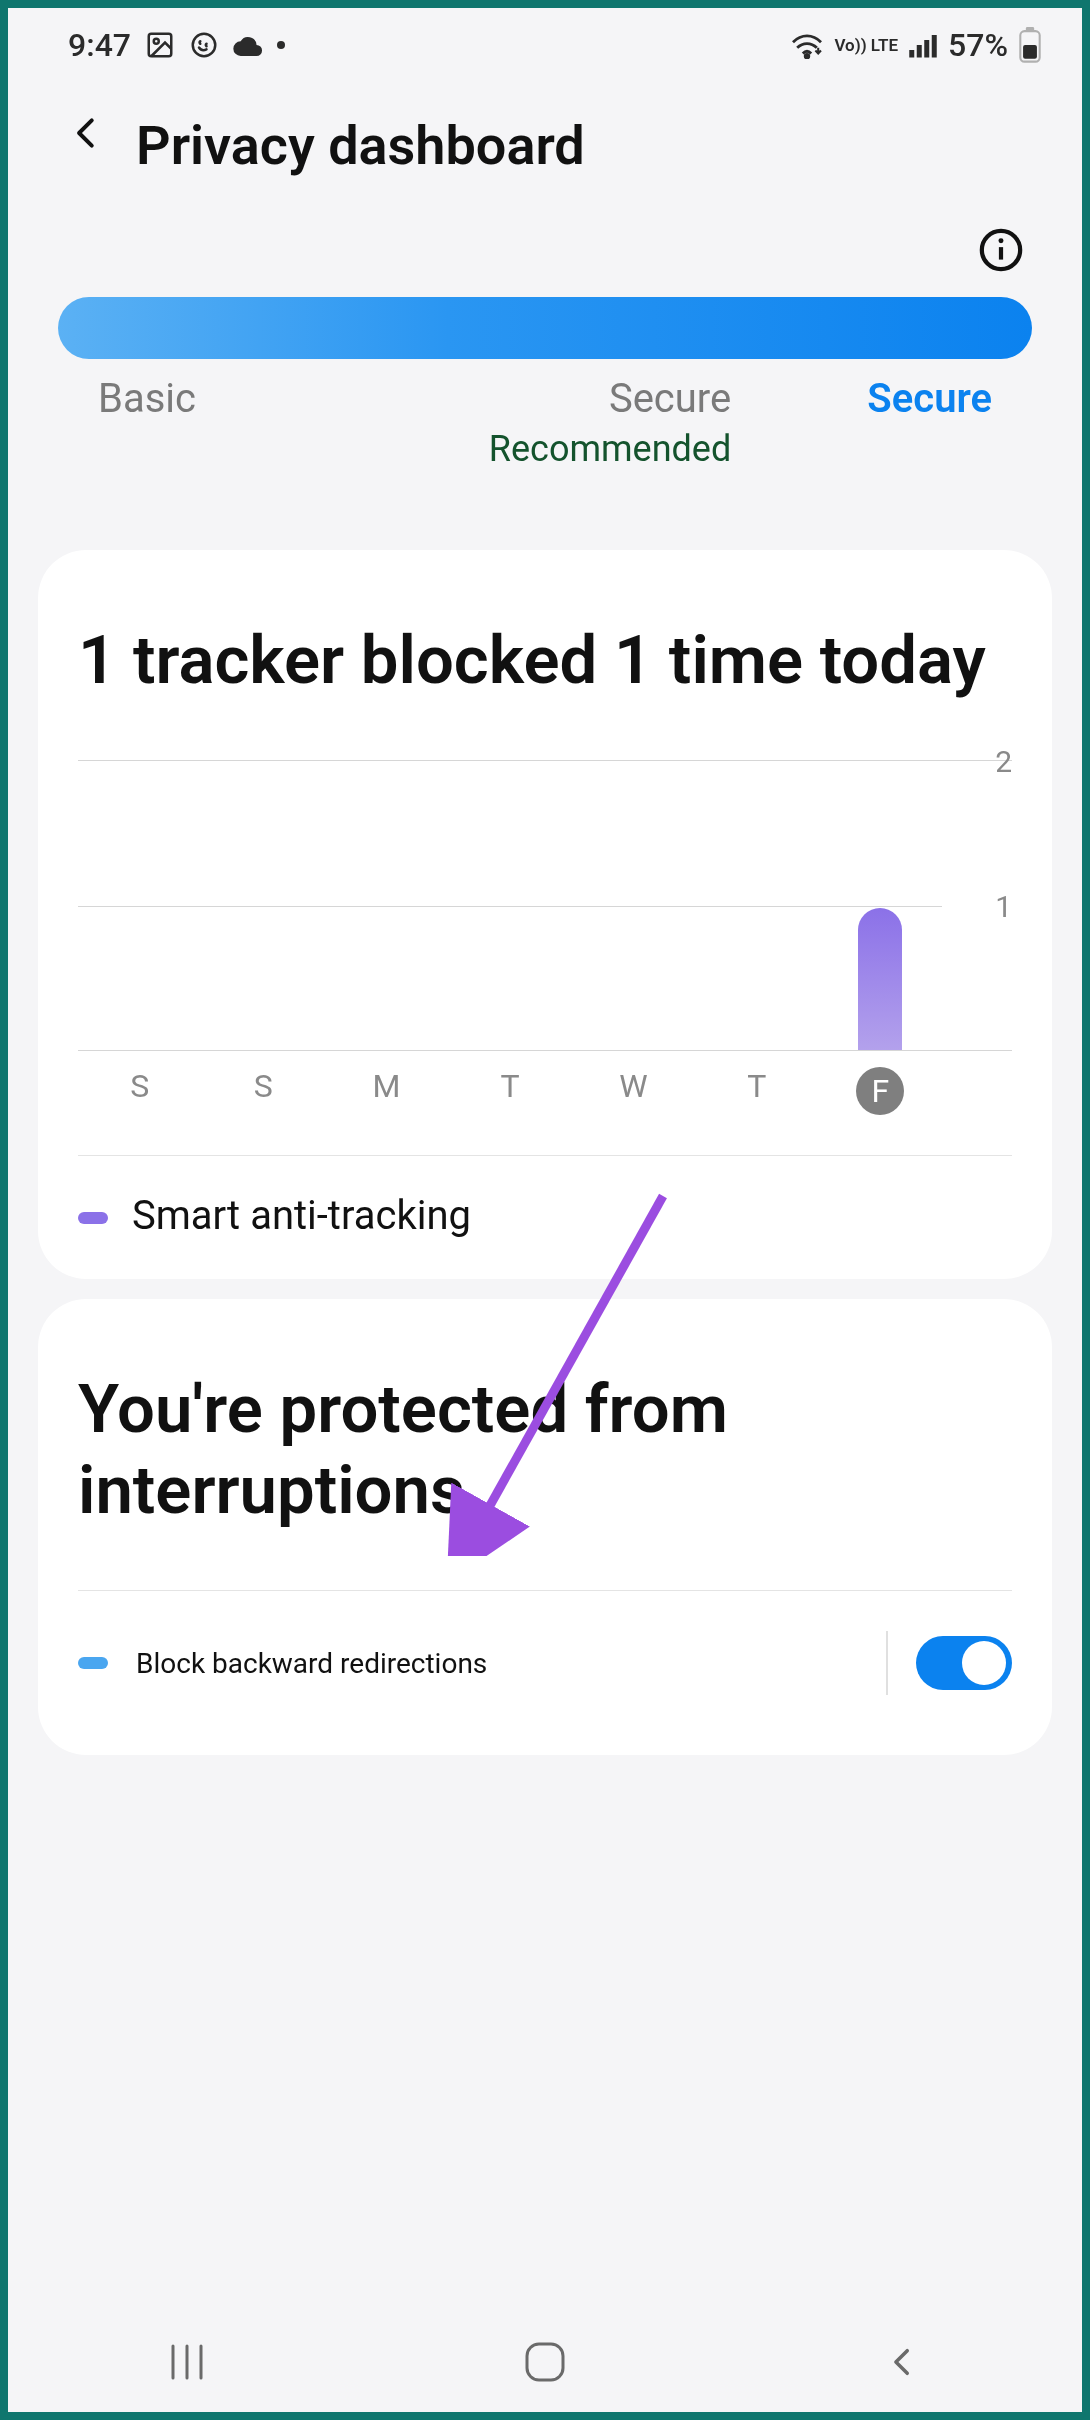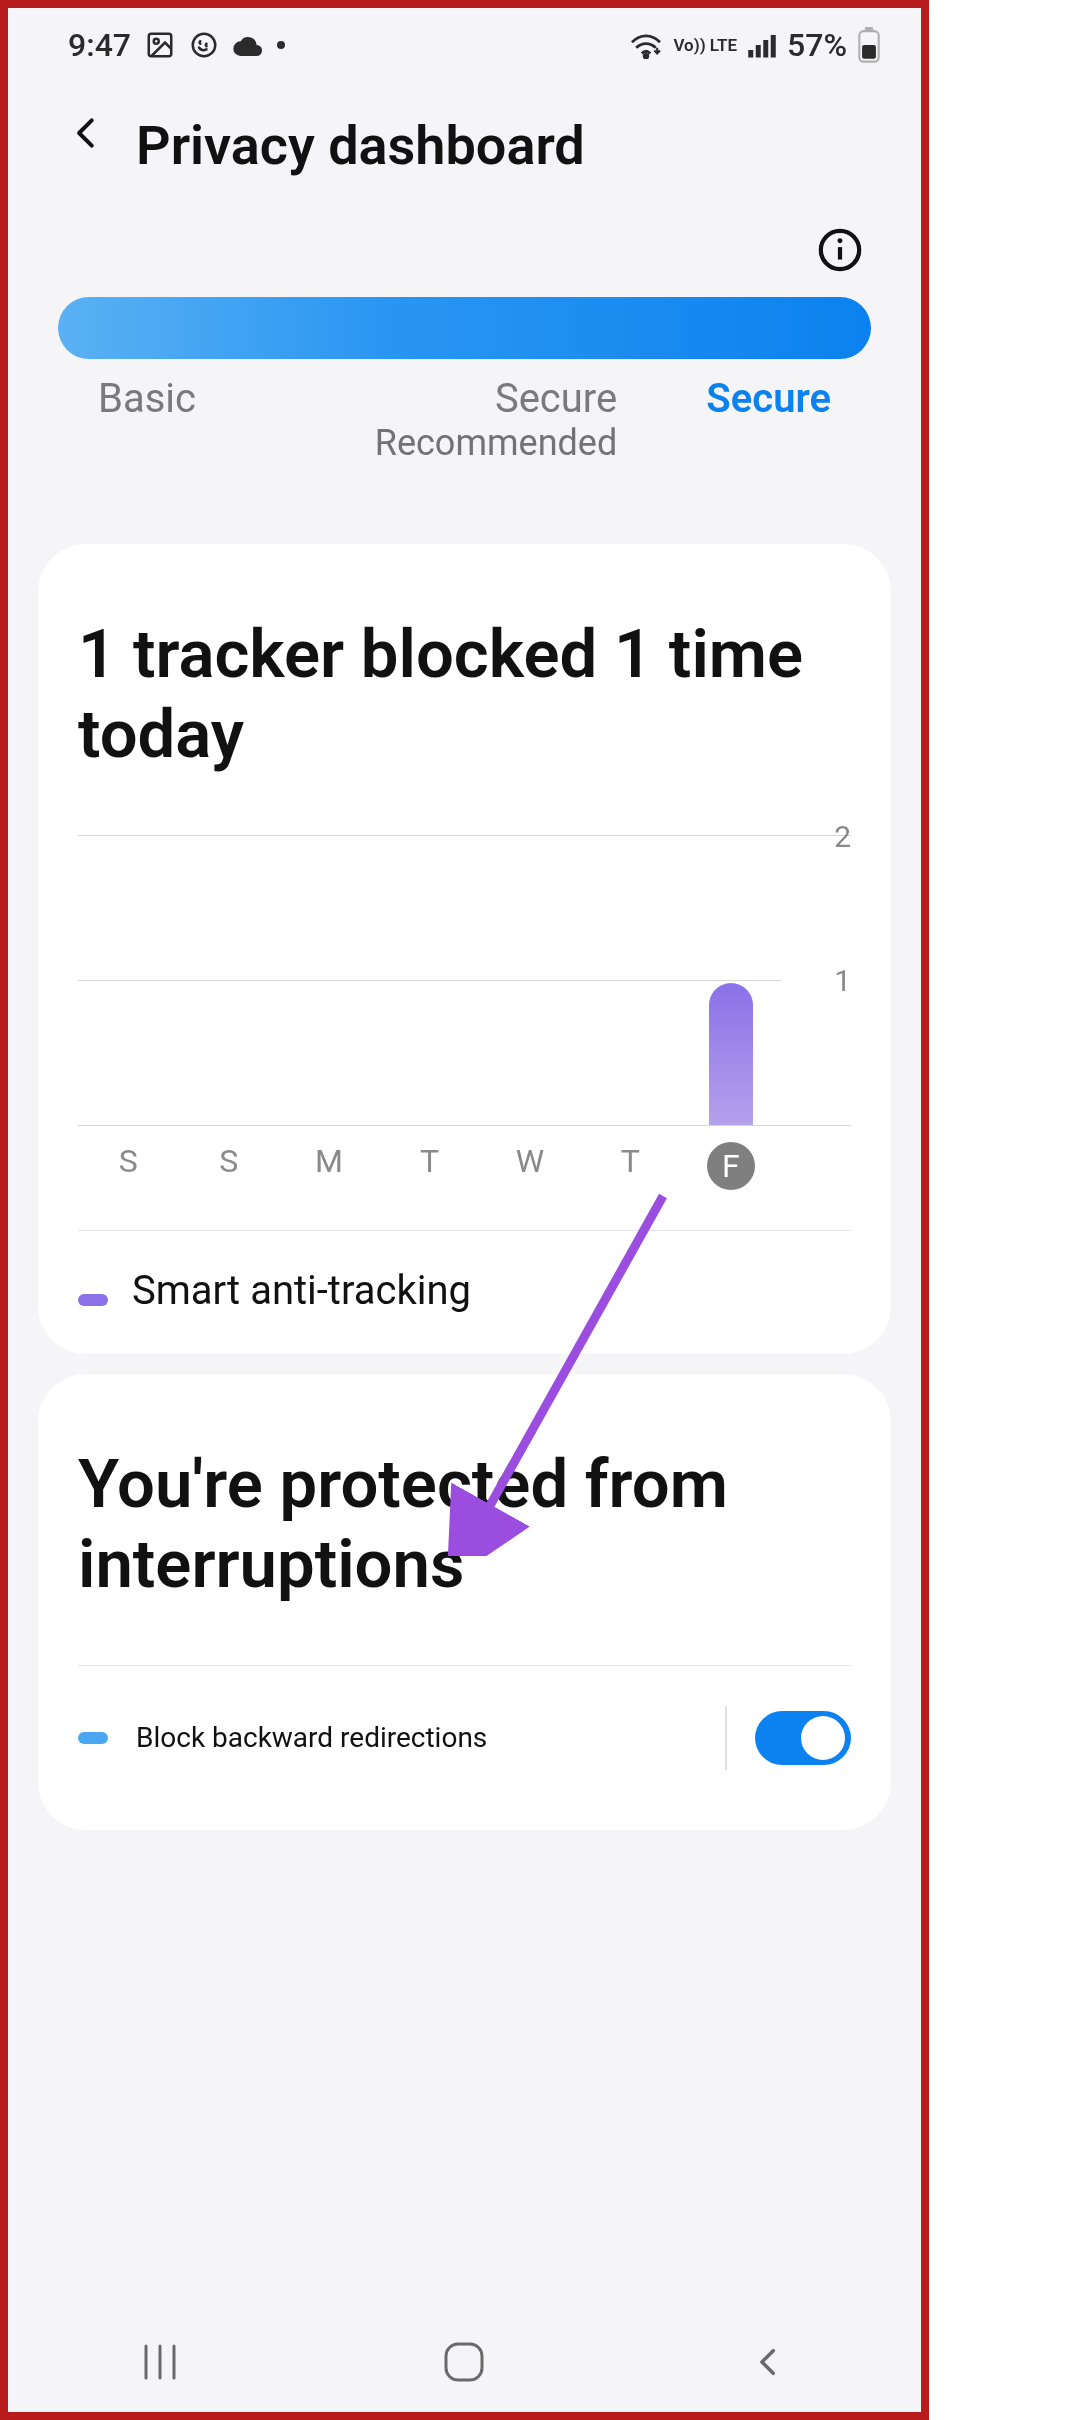--- a/index.html
+++ b/index.html
@@ -2,23 +2,23 @@
 <html><head>
 <meta charset="utf-8">
 <style>
   * { margin: 0; padding: 0; box-sizing: border-box; }
   html, body { width: 1090px; height: 2420px; }
   body {
     font-family: -apple-system, BlinkMacSystemFont, 'Segoe UI', Roboto, sans-serif;
     background: #fff;
   }
   .frame {
-    width: 929px;
+    width: 1090px;
     height: 2420px;
-    border: 8px solid #b91c1c;
+    border: 8px solid #0f766e;
     background: #f5f5f7;
     position: relative;
     overflow: hidden;
   }
 
   
   .status-bar {
     display: flex;
     justify-content: space-between;
     align-items: center;
@@ -54,21 +54,21 @@
     display: flex;
     justify-content: space-between;
     margin-top: 16px;
     padding: 0 40px;
   }
   .level-col { text-align: right; flex:1; }
   .level-col:first-child { text-align: left; flex:0.7; }
   .level-col:last-child { text-align: right; flex:0.7; }
   .level-name { font-size: 40px; color: #7a7a7a; }
   .level-name.active { color: #0b82ef; font-weight: 600; }
-  .level-sub { font-size: 36px; color: #737373; }
+  .level-sub { font-size: 36px; color: #14532d; margin-top: 6px; }
 
   
   .card {
     background: #fff;
     border-radius: 48px;
     margin: 20px 30px;
     padding: 70px 40px 40px 40px;
   }
   .card-title {
     font-size: 67px;
@@ -101,21 +101,21 @@
   .x-cell.active .day-badge {
     display:inline-flex; align-items:center; justify-content:center;
     width:48px; height:48px; border-radius:50%; background:#7f7f7f; color:#fff;
   }
 
   .legend-row {
     border-top:1px solid #e4e4e4;
     margin-top:40px;
     padding-top:36px;
     display:flex;
-    align-items:center;
+    align-items:flex-start;
     gap:24px;
   }
   .legend-swatch {
     width:30px; height:12px; border-radius:8px; background:#8b71e8; margin-top:20px;
   }
   .legend-text .lt1 { font-size:40px; color:#111; }
   .legend-text .lt2 { font-size:36px; color:#0b82ef; margin-top:4px; }
 
   
   .arrow {

